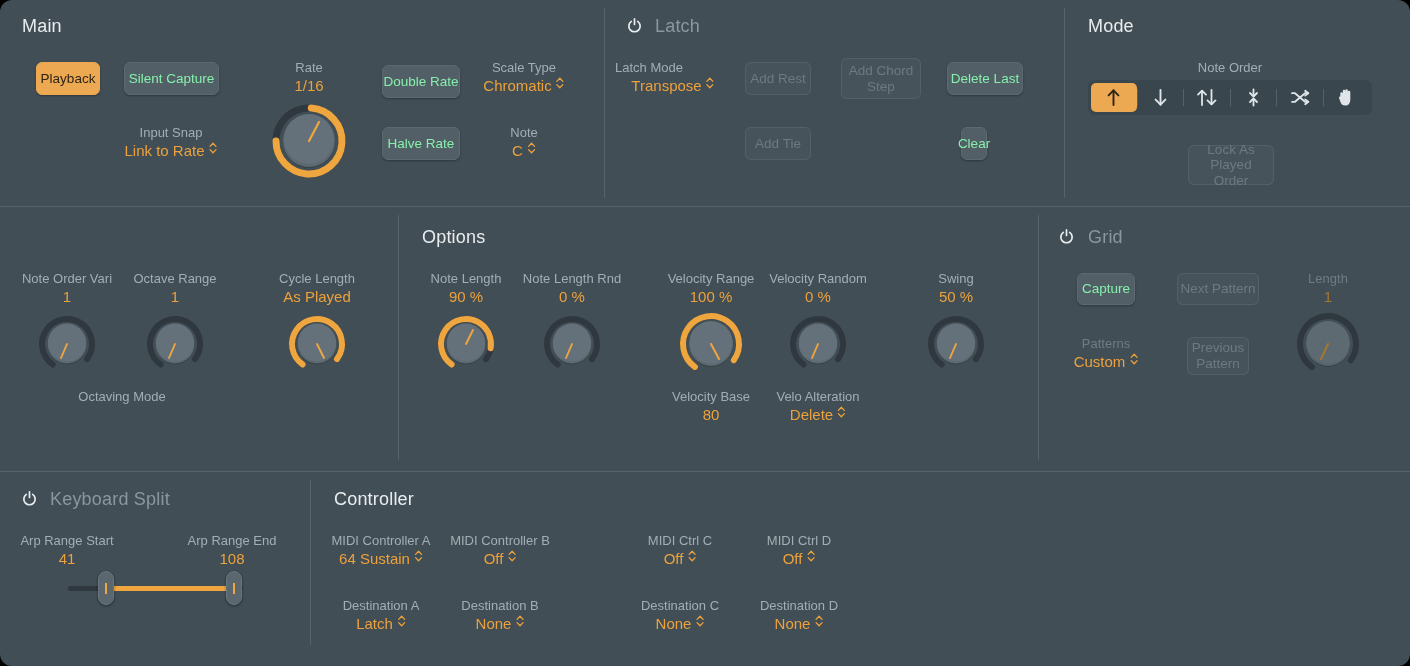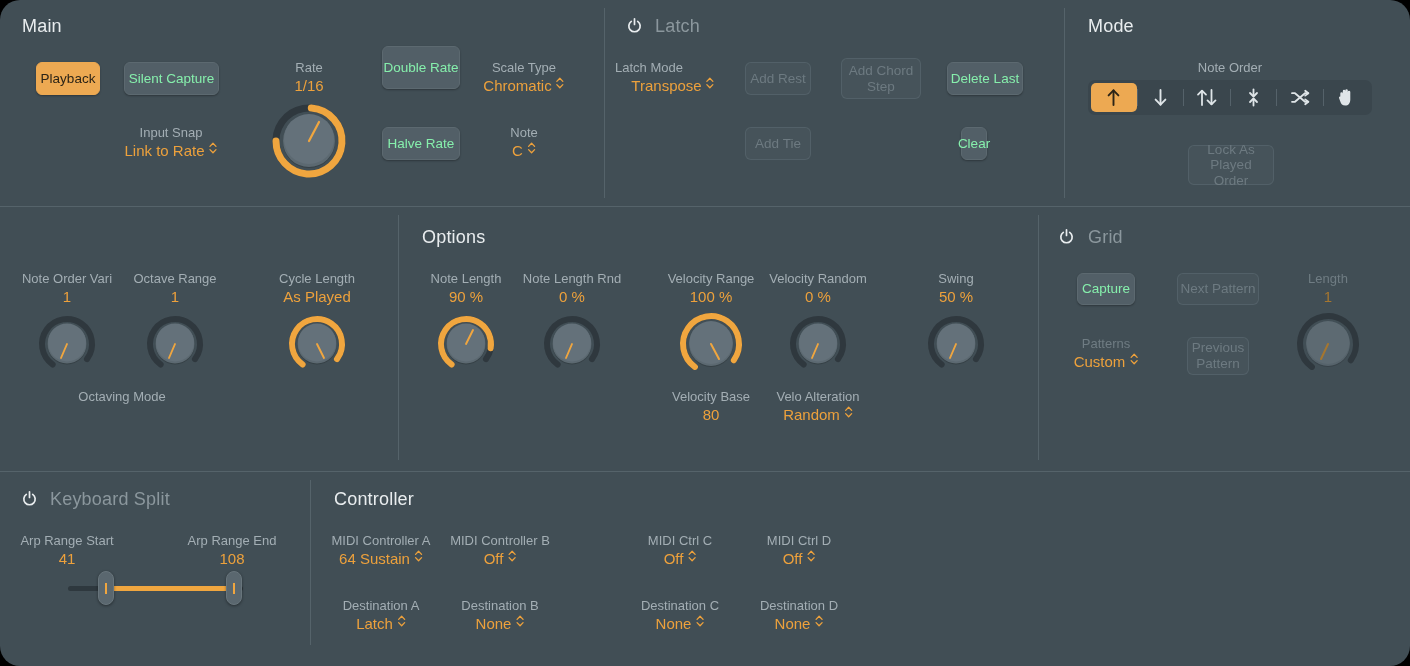--- a/index.html
+++ b/index.html
@@ -6,21 +6,21 @@
   body {
     width: 1410px; height: 666px;
     background: #000;
     font-family: "Liberation Sans", sans-serif;
     overflow: hidden;
   }
   .panel {
     position: absolute; left: 0; top: 0;
     width: 1410px; height: 666px;
     background: #414e55;
-    border-radius: 20px;
+    border-radius: 12px;
     overflow: hidden;
   }
   
   .hdiv { position: absolute; left: 0; width: 1410px; height: 1px; background: #55636a; }
   .vdiv { position: absolute; width: 1px; background: #55636a; }
 
   
   .sect-title {
     position: absolute;
     font-size: 18px; color: #e9edef; letter-spacing: .2px;
@@ -146,21 +146,21 @@
     <svg width="80" height="80" viewBox="0 0 80 80">
       <circle cx="40" cy="40" r="33" fill="none" stroke="#2f383e" stroke-width="7" stroke-linecap="round" stroke-dasharray="155 400" transform="rotate(125 40 40)"></circle>
       <circle cx="40" cy="40" r="33" fill="none" stroke="#f0a63f" stroke-width="7" stroke-linecap="round" stroke-dasharray="153 400" transform="rotate(-86 40 40)"></circle>
       <circle cx="40" cy="41" r="26" fill="#2b3338" opacity=".5"></circle>
       <circle cx="40" cy="40" r="26" fill="#5c6971"></circle>
       <circle cx="40" cy="38" r="25" fill="#64717a"></circle>
       <line x1="40" y1="40" x2="50" y2="21" stroke="#f0a63f" stroke-width="2.2" stroke-linecap="round"></line>
     </svg>
   </div>
 
-  <div class="btn" style="left:382px; top:46px; width:78px; height:43px">Double Rate</div>
+  <div class="btn" style="left:382px; top:65px; width:78px; height:33px">Double Rate</div>
   <div class="btn" style="left:382px; top:127px; width:78px; height:33px">Halve Rate</div>
 
   <div class="lab" style="left:524px; top:60px">Scale Type</div>
   <div class="val" style="left:524px; top:77px"><span>Chromatic</span><span class="chev"><svg width="9" height="14" viewBox="0 0 9 14" fill="none" stroke="currentColor" stroke-width="1.3" stroke-linecap="round" stroke-linejoin="round">
           <polyline points="1.5,5.4 4.5,2.2 7.5,5.4"></polyline>
           <polyline points="1.5,8.6 4.5,11.8 7.5,8.6"></polyline>
         </svg></span></div>
 
   <div class="lab" style="left:524px; top:125px">Note</div>
   <div class="val" style="left:524px; top:142px"><span>C</span><span class="chev"><svg width="9" height="14" viewBox="0 0 9 14" fill="none" stroke="currentColor" stroke-width="1.3" stroke-linecap="round" stroke-linejoin="round">
@@ -328,21 +328,21 @@
   <div class="knob" style="left:787px; top:313px">
     <svg width="62" height="62" viewBox="0 0 62 62">
       <circle cx="31" cy="31" r="25" fill="none" stroke="#2f383e" stroke-width="6" stroke-linecap="round" stroke-dasharray="118 300" transform="rotate(125 31 31)"></circle>
       <circle cx="31" cy="32" r="19.5" fill="#2b3338" opacity=".5"></circle>
       <circle cx="31" cy="31" r="19.5" fill="#5c6971"></circle>
       <circle cx="31" cy="29.5" r="19" fill="#64717a"></circle>
       <line x1="31" y1="31" x2="25" y2="45" stroke="#f0a63f" stroke-width="1.9" stroke-linecap="round"></line>
     </svg>
   </div>
   <div class="lab" style="left:818px; top:389px">Velo Alteration</div>
-  <div class="val" style="left:818px; top:406px"><span>Random</span><span class="chev"><svg width="9" height="14" viewBox="0 0 9 14" fill="none" stroke="currentColor" stroke-width="1.3" stroke-linecap="round" stroke-linejoin="round">
+  <div class="val" style="left:818px; top:406px"><span>Delete</span><span class="chev"><svg width="9" height="14" viewBox="0 0 9 14" fill="none" stroke="currentColor" stroke-width="1.3" stroke-linecap="round" stroke-linejoin="round">
           <polyline points="1.5,5.4 4.5,2.2 7.5,5.4"></polyline>
           <polyline points="1.5,8.6 4.5,11.8 7.5,8.6"></polyline>
         </svg></span></div>
 
   <div class="lab" style="left:956px; top:271px">Swing</div>
   <div class="val" style="left:956px; top:288px">50 %</div>
   <div class="knob" style="left:925px; top:313px">
     <svg width="62" height="62" viewBox="0 0 62 62">
       <circle cx="31" cy="31" r="25" fill="none" stroke="#2f383e" stroke-width="6" stroke-linecap="round" stroke-dasharray="118 300" transform="rotate(125 31 31)"></circle>
       <circle cx="31" cy="32" r="19.5" fill="#2b3338" opacity=".5"></circle>

